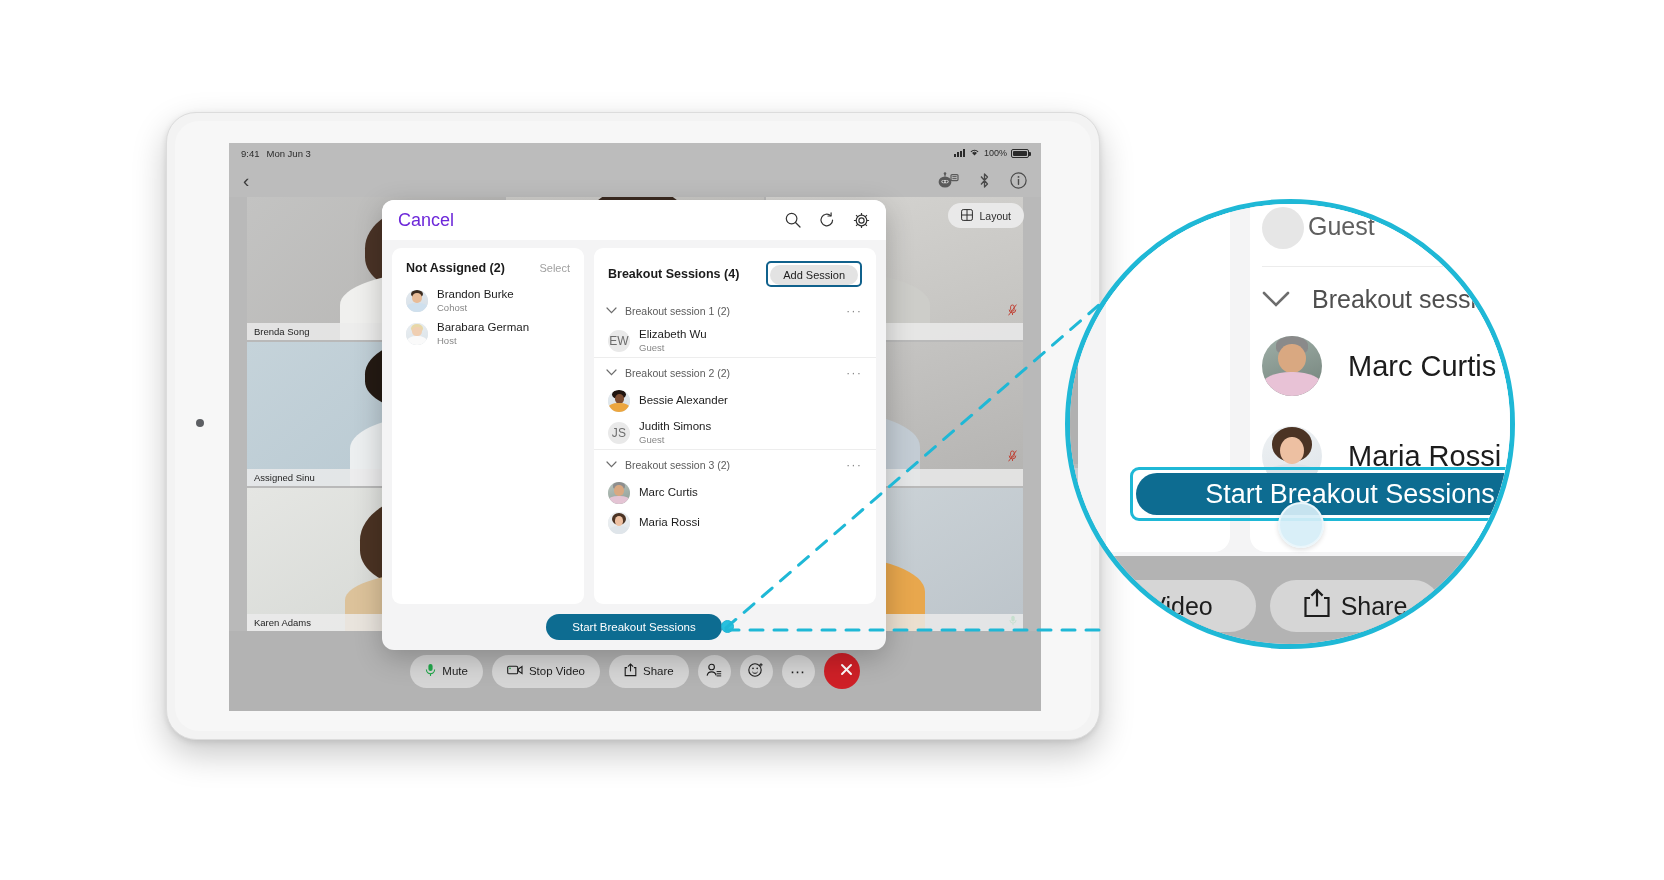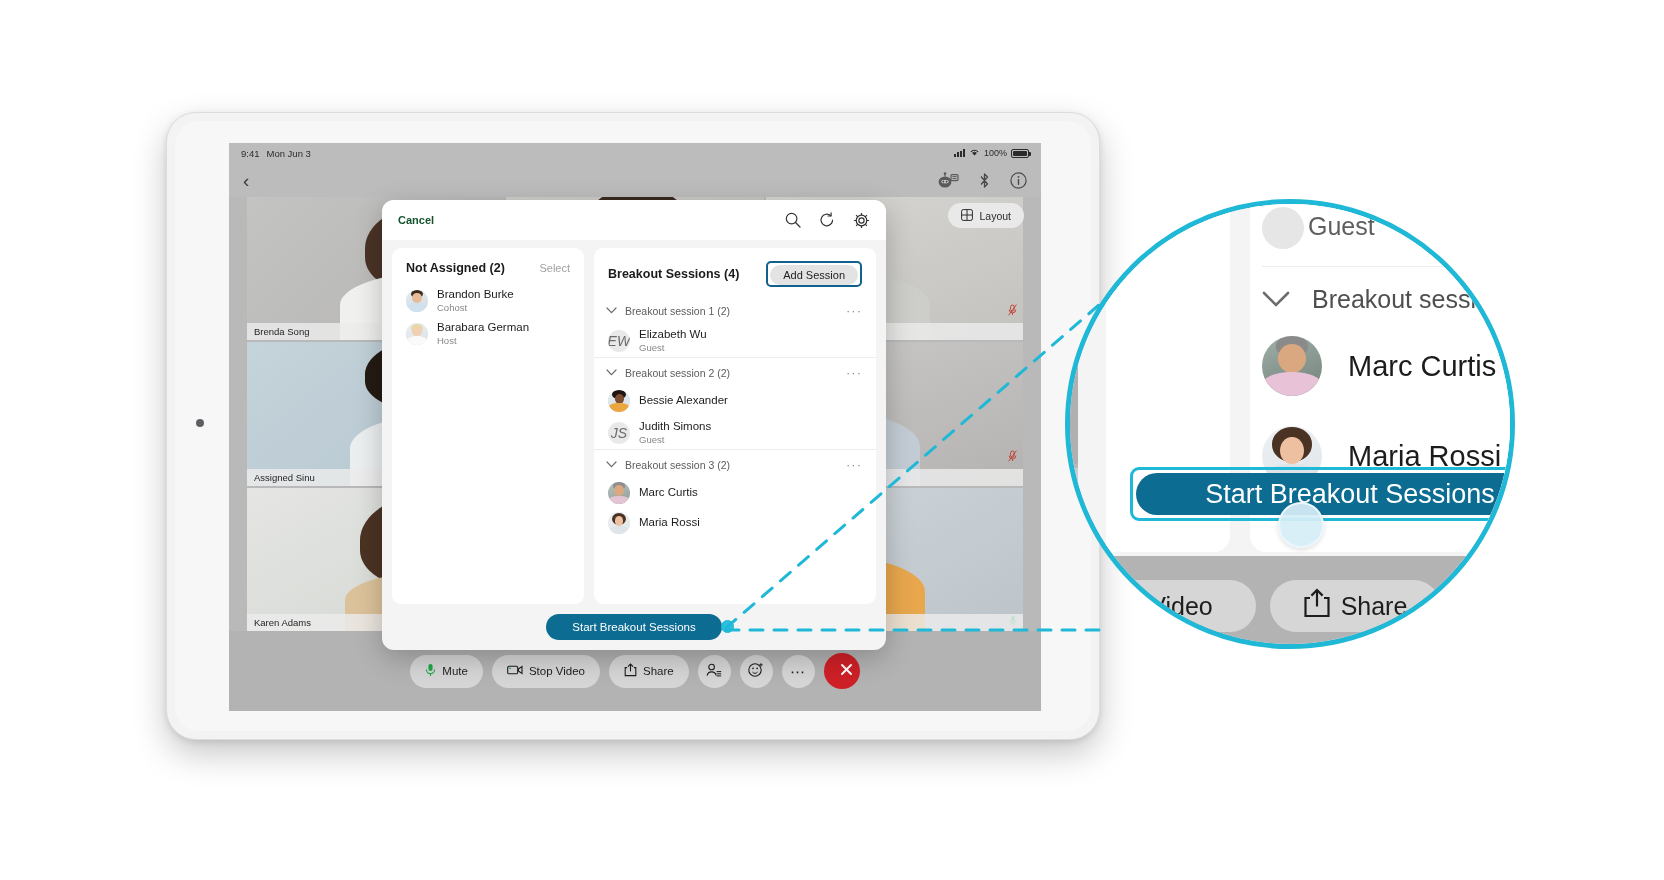--- a/index.html
+++ b/index.html
@@ -109,21 +109,21 @@
   #modal {
     position: absolute; left: 153px; top: 57px; width: 504px; height: 450px;
     background: #f4f4f5; border-radius: 12px;
     box-shadow: 0 8px 28px rgba(0,0,0,0.23);
     display: flex; flex-direction: column; overflow: hidden;
   }
   #modal-header {
     height: 40px; background: #ffffff; display: flex; align-items: center;
     padding: 0 16px; position: relative; flex: 0 0 auto;
   }
-  #modal-header .cancel { font-size: 11px; color: #14532d; font-weight: bold; }
+  #modal-header .cancel { font-size: 18px; color: #6d28d9; }
   #modal-header .title {
     position: absolute; left: 0; right: 0; text-align: center;
     font-size: 12.5px; font-weight: bold; color: #1c1c1c; pointer-events: none;
   }
   #modal-header .hicons { margin-left: auto; display: flex; gap: 18px; z-index: 2; }
   #modal-body { flex: 1 1 auto; display: flex; gap: 10px; padding: 8px 10px 0 10px; min-height: 0; }
 
   .panel { background: #fff; border-radius: 9px; display: flex; flex-direction: column; overflow: hidden; }
   #panel-left { width: 192px; flex: 0 0 192px; }
   #panel-right { flex: 1 1 auto; }
@@ -138,21 +138,21 @@
     background: #e3e3e3; border-radius: 12px; padding: 4px 13px;
     font-size: 11px; color: #1d1d1d;
   }
 
   .person { display: flex; align-items: center; gap: 9px; padding: 4px 14px 4px 14px; }
   .person .avatar {
     width: 22px; height: 22px; border-radius: 50%; flex: 0 0 22px;
     overflow: hidden; position: relative; background: #e9e9e9;
     display: flex; align-items: center; justify-content: center;
   }
-  .person .avatar .initials { font-size: 14px; color: #6c6c6c; letter-spacing: .2px; font-style: italic; }
+  .person .avatar .initials { font-size: 12px; color: #6c6c6c; letter-spacing: .2px; }
   .person .ptxt { display: flex; flex-direction: column; line-height: 1.2; }
   .person .pname { font-size: 11.5px; color: #1c1c1c; }
   .person .prole { font-size: 9.5px; color: #878787; }
 
   .session-row {
     display: flex; align-items: center; gap: 8px; padding: 7px 14px 6px 12px;
     border-top: 1px solid #ededed;
   }
   .session-row.first { border-top: none; }
   .session-row .chev { color: #6d6d6d; font-size: 10px; }

